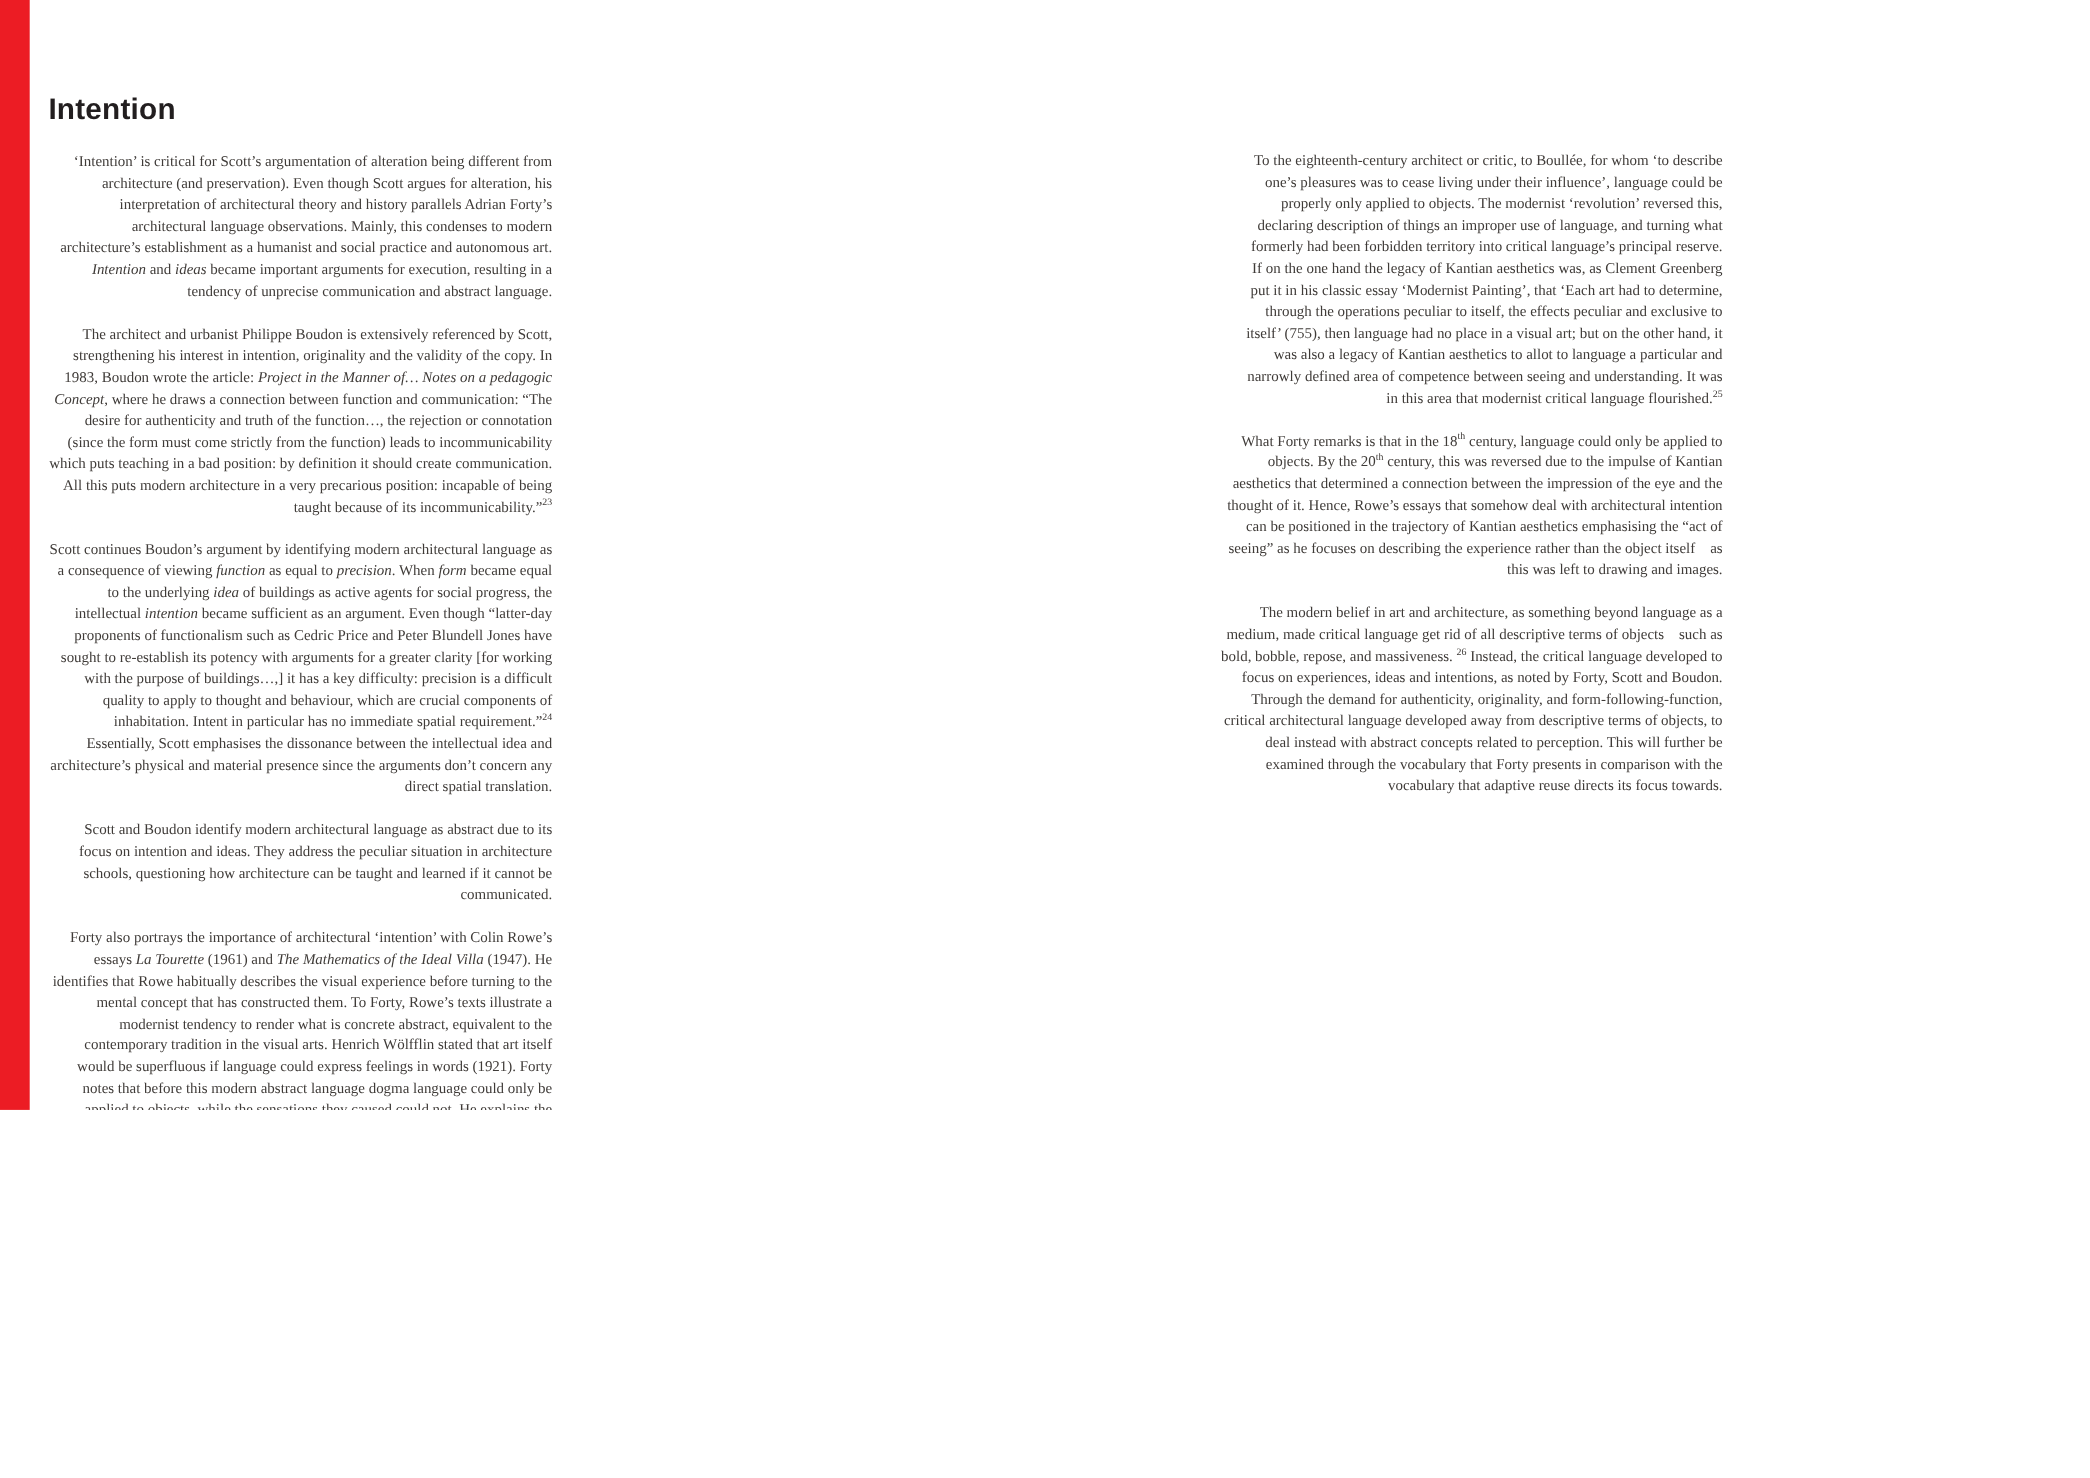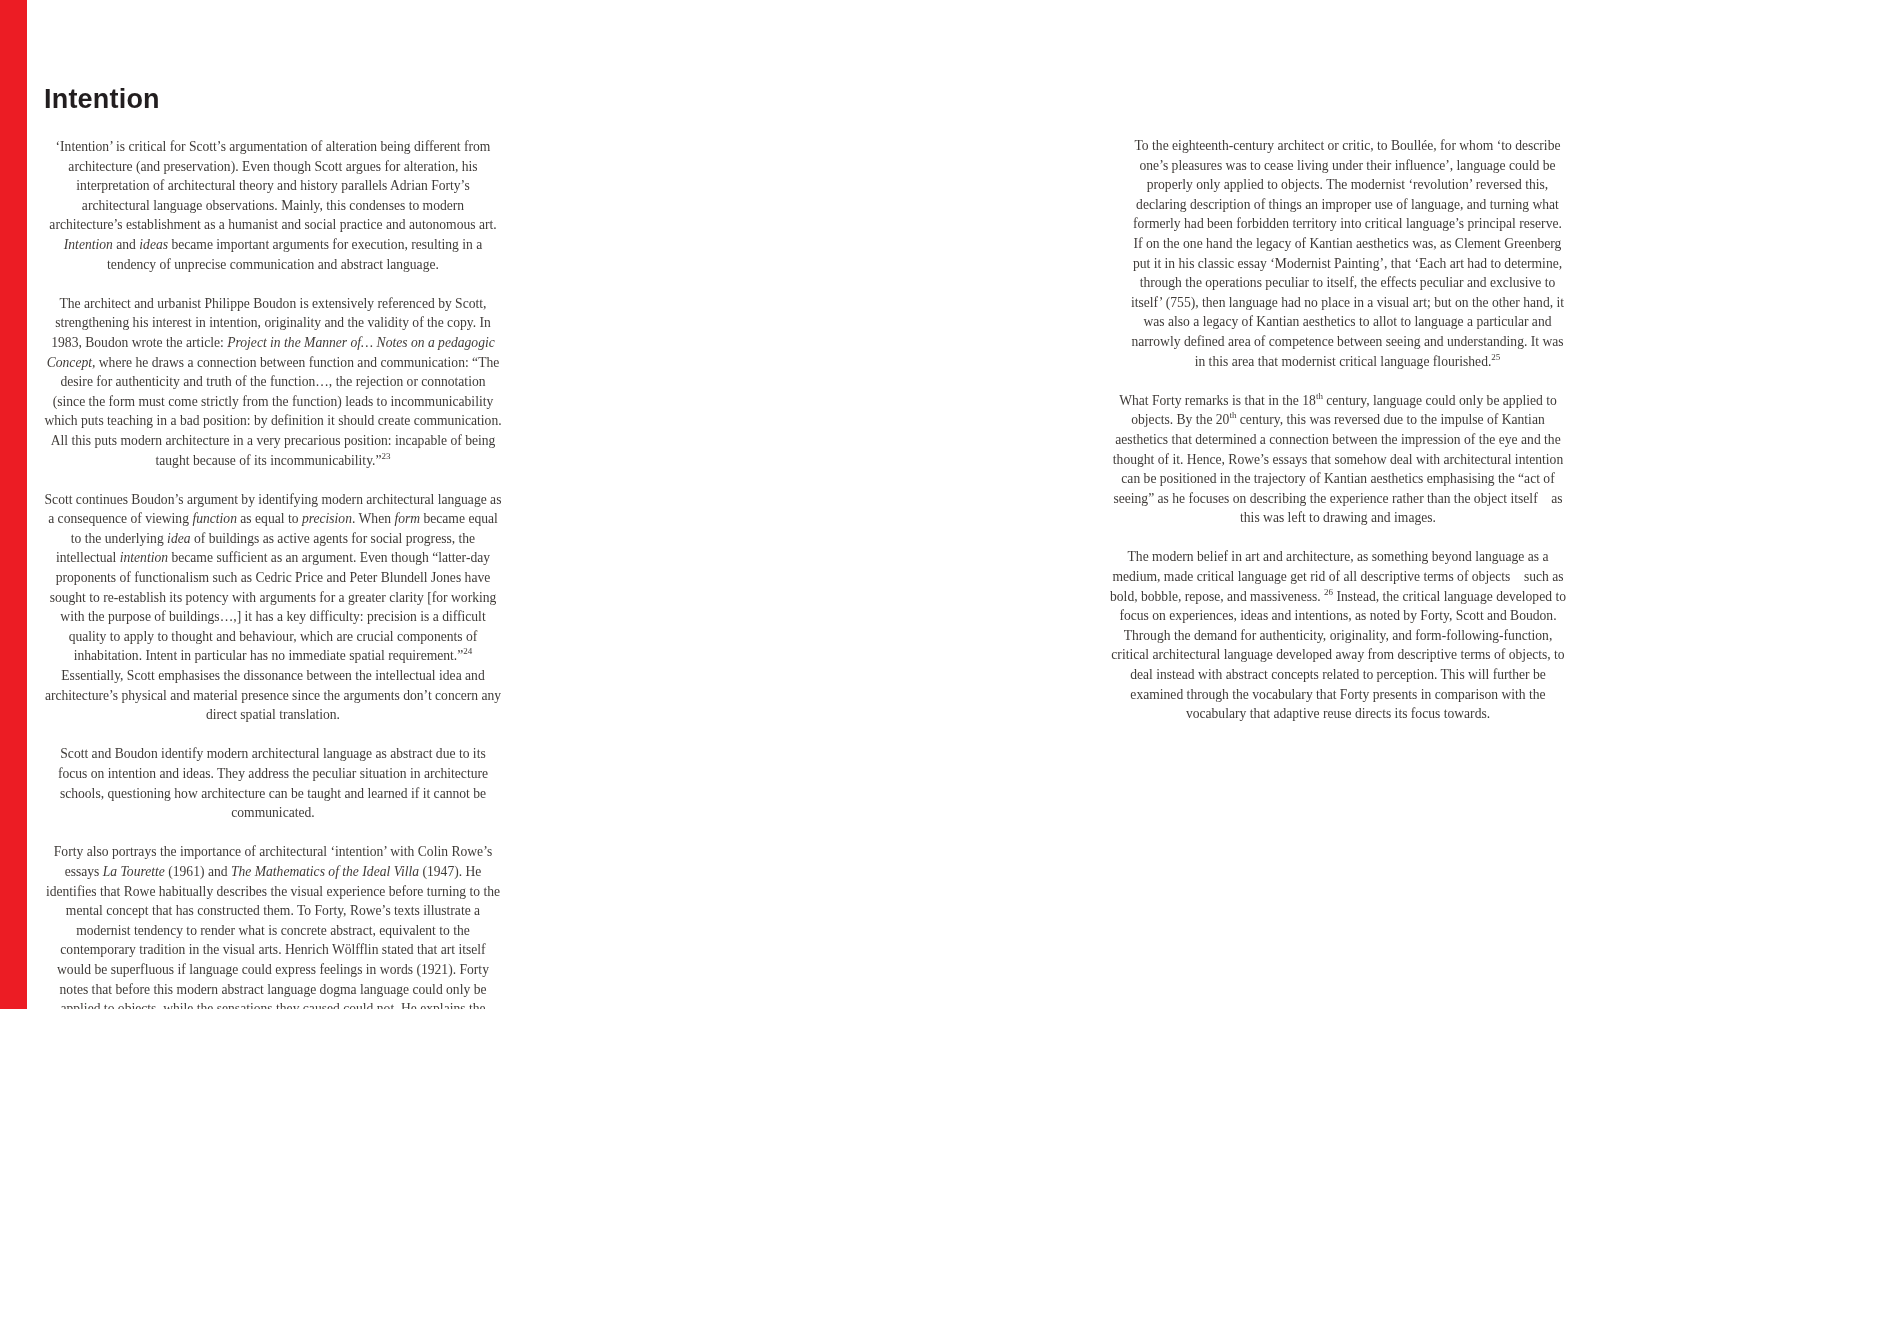--- a/index.html
+++ b/index.html
@@ -44,21 +44,21 @@
     line-height: 31px;
     letter-spacing: 0.2px;
     color: #221e1f;
     margin: 0 0 22px 0;
   }
 
   p.body-para {
     font-size: 13.6px;
     line-height: 19.6px;
     margin: 0 0 19.6px 0;
-    text-align: center;
+    text-align: right;
     color: #3f3b38;
   }
 
   p.block-quote {
     padding-left: 19px;
   }
 
   sup {
     font-size: 9px;
     line-height: 0;

